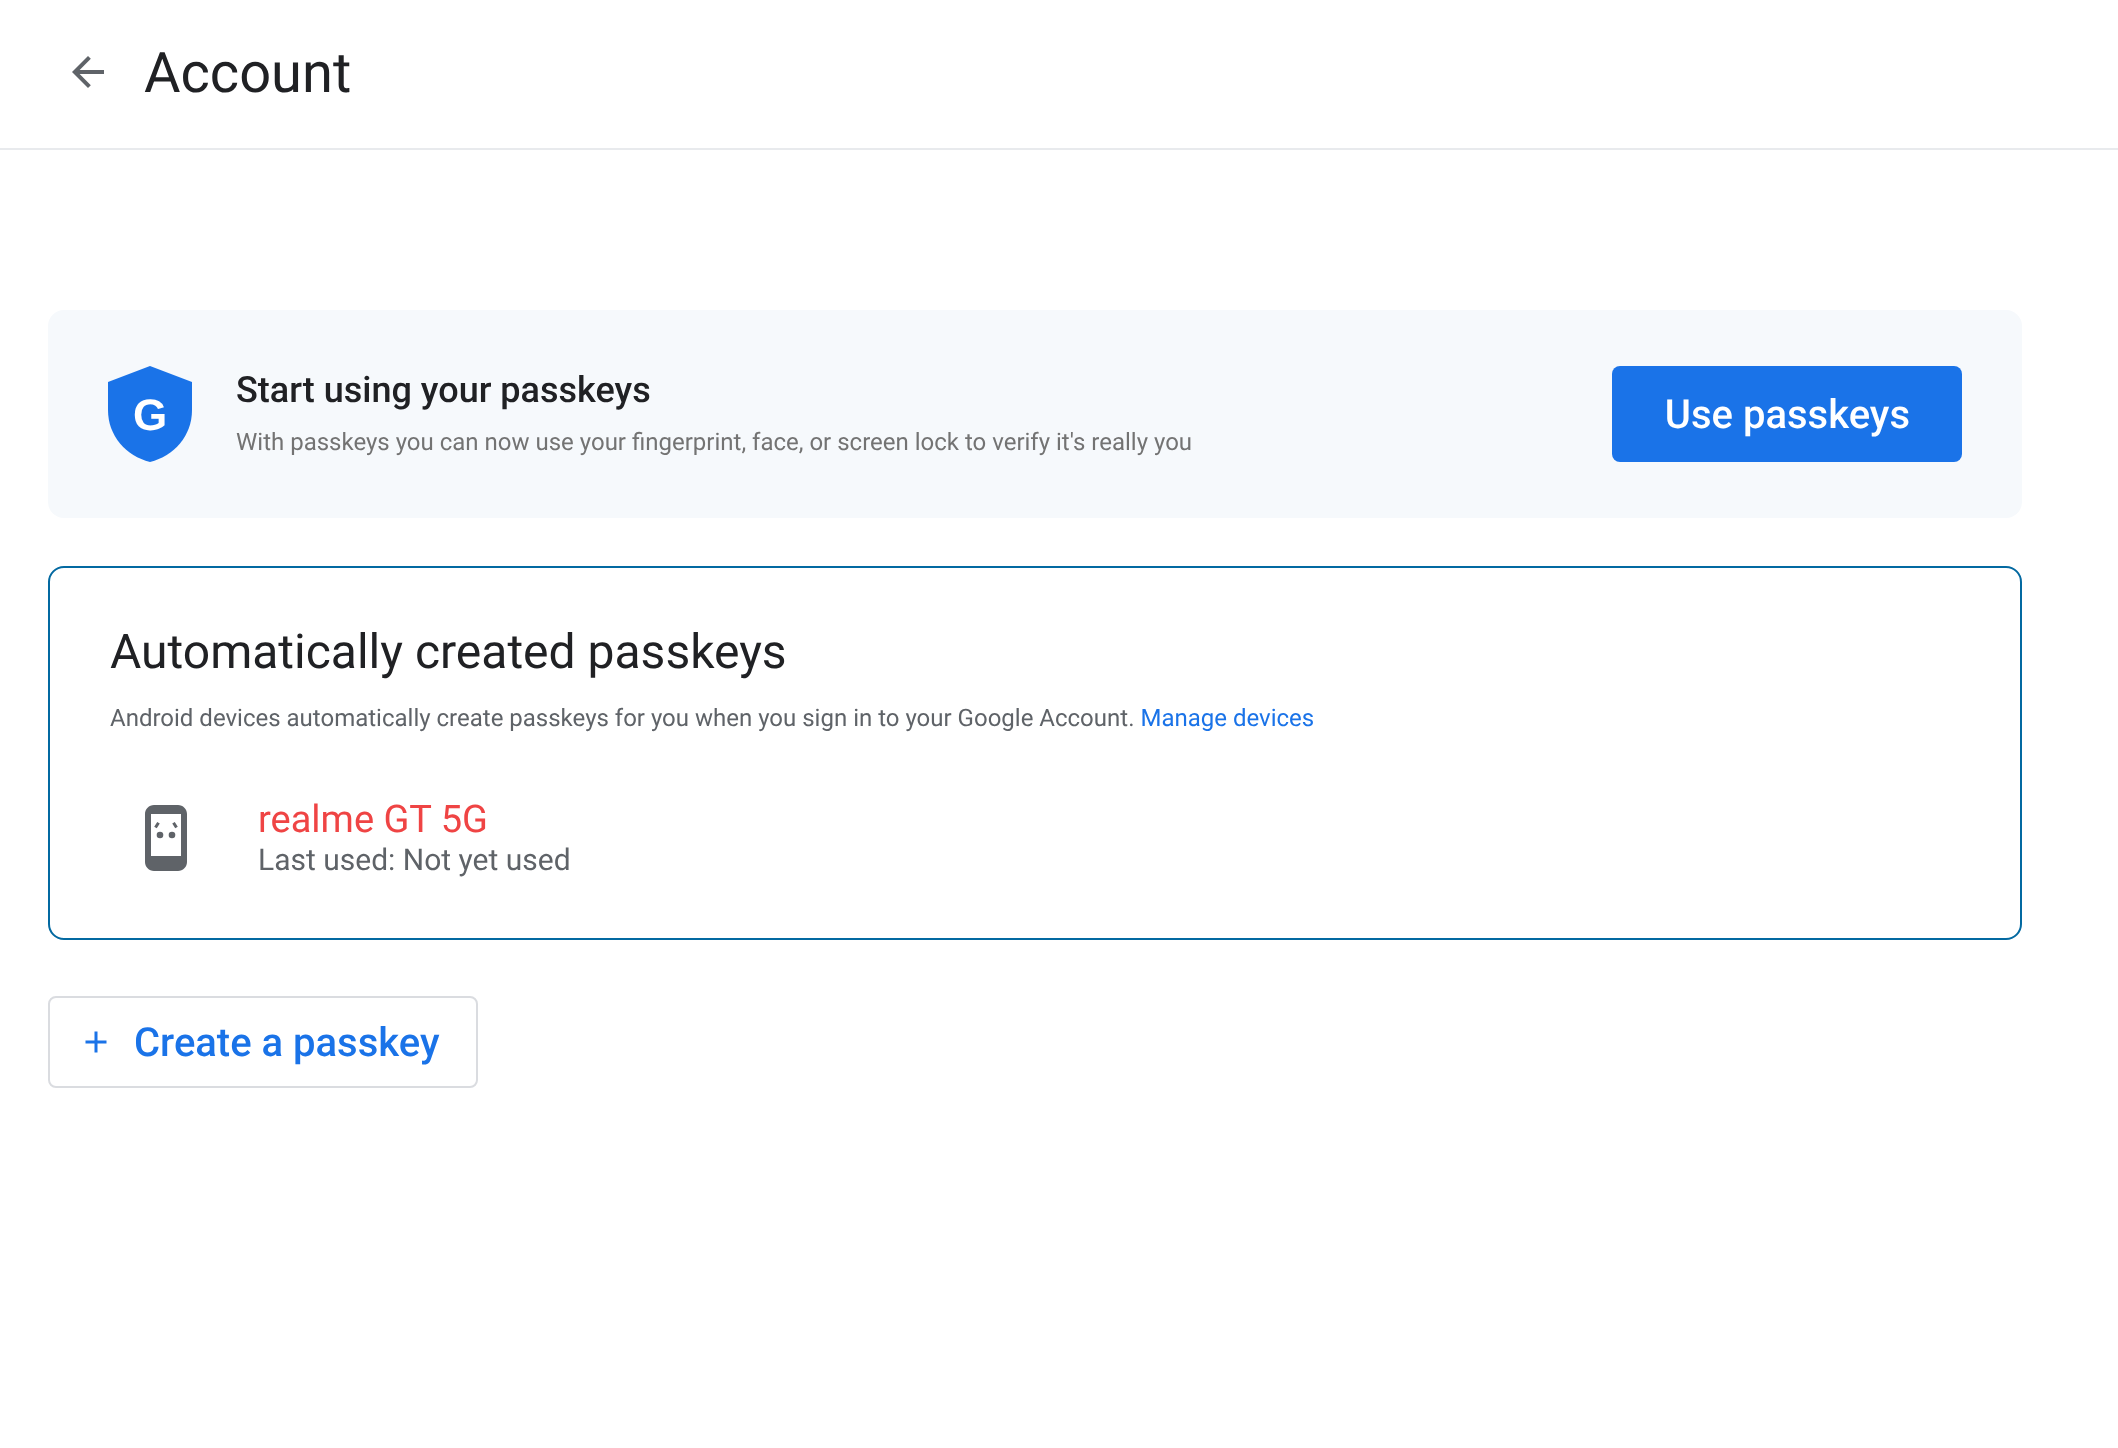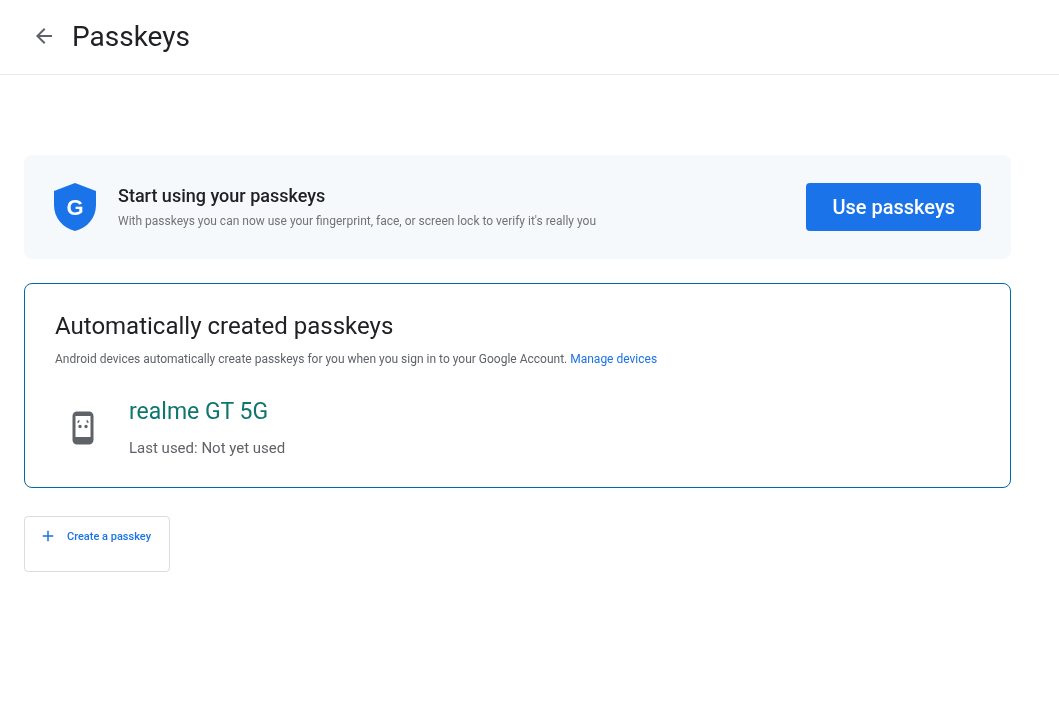--- a/index.html
+++ b/index.html
@@ -111,55 +111,55 @@
     margin-top: 30px;
     padding-left: 10px;
   }
   .device-icon {
     width: 36px;
     height: 40px;
     flex-shrink: 0;
     color: #5f6368;
   }
   .device-name {
-    font-size: 23px;
-    color: #0f766e;
-    margin-bottom: 14px;
+    font-size: 19px;
+    color: #ef4444;
+    margin-bottom: 0;
   }
   .device-sub {
     font-size: 15px;
     color: #5f6368;
   }
   .create-btn {
     margin-top: 28px;
     display: inline-flex;
     align-items: center;
     gap: 10px;
     border: 1px solid #dadce0;
     border-radius: 4px;
     background: #fff;
-    padding: 10px 18px 26px 14px;
-    font-size: 11px;
+    padding: 10px 18px 10px 14px;
+    font-size: 20px;
     font-weight: 500;
     color: #1a73e8;
     cursor: pointer;
     font-family: inherit;
   }
   .create-btn svg { width: 18px; height: 18px; }
 </style>
 </head>
 <body>
 
 <div class="header">
   <div class="back-btn">
     <svg viewBox="0 0 24 24" fill="currentColor">
       <path d="M20 11H7.83l5.59-5.59L12 4l-8 8 8 8 1.41-1.41L7.83 13H20v-2z"></path>
     </svg>
   </div>
-  <h1 class="page-title">Passkeys</h1>
+  <h1 class="page-title">Account</h1>
 </div>
 
 <div class="content">
 
   <div class="promo-card">
     <svg class="shield-icon" viewBox="0 0 42 48">
       <path fill="#1a73e8" d="M21 0 L42 8 V22 C42 35 33 45 21 48 C9 45 0 35 0 22 V8 Z"></path>
       <text x="21" y="32" text-anchor="middle" font-size="22" font-weight="600" fill="#fff" font-family="Arial">G</text>
     </svg>
     <div class="promo-text">

